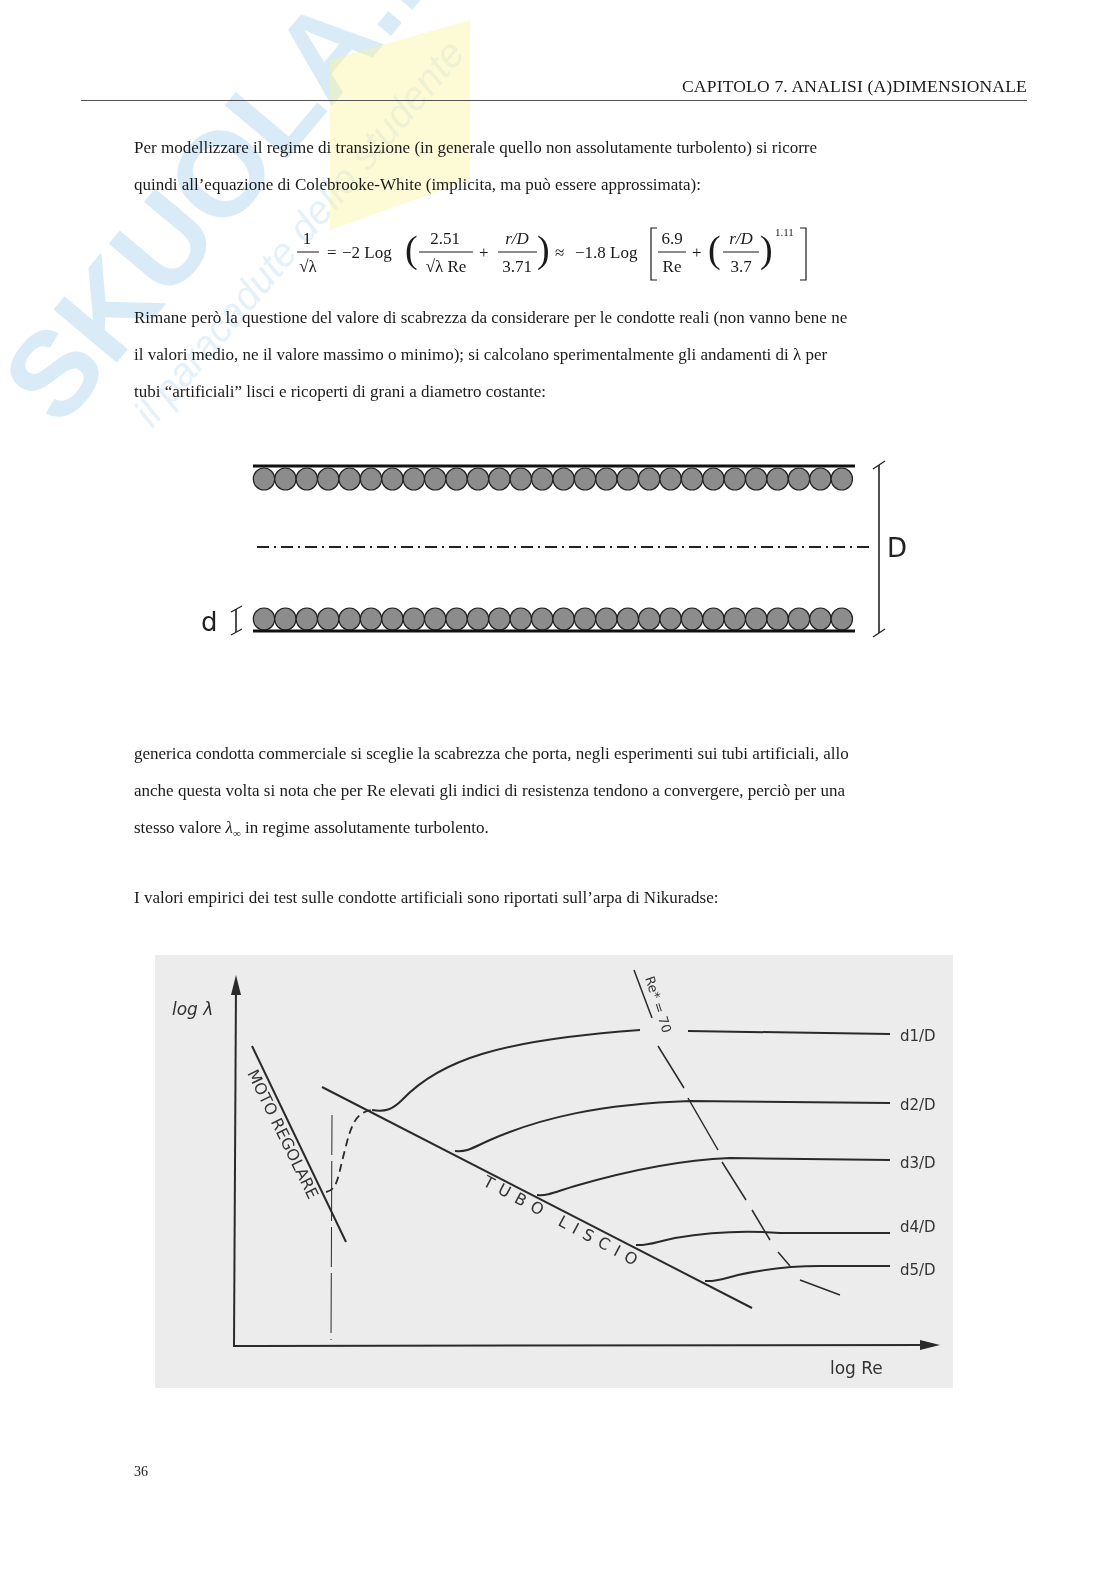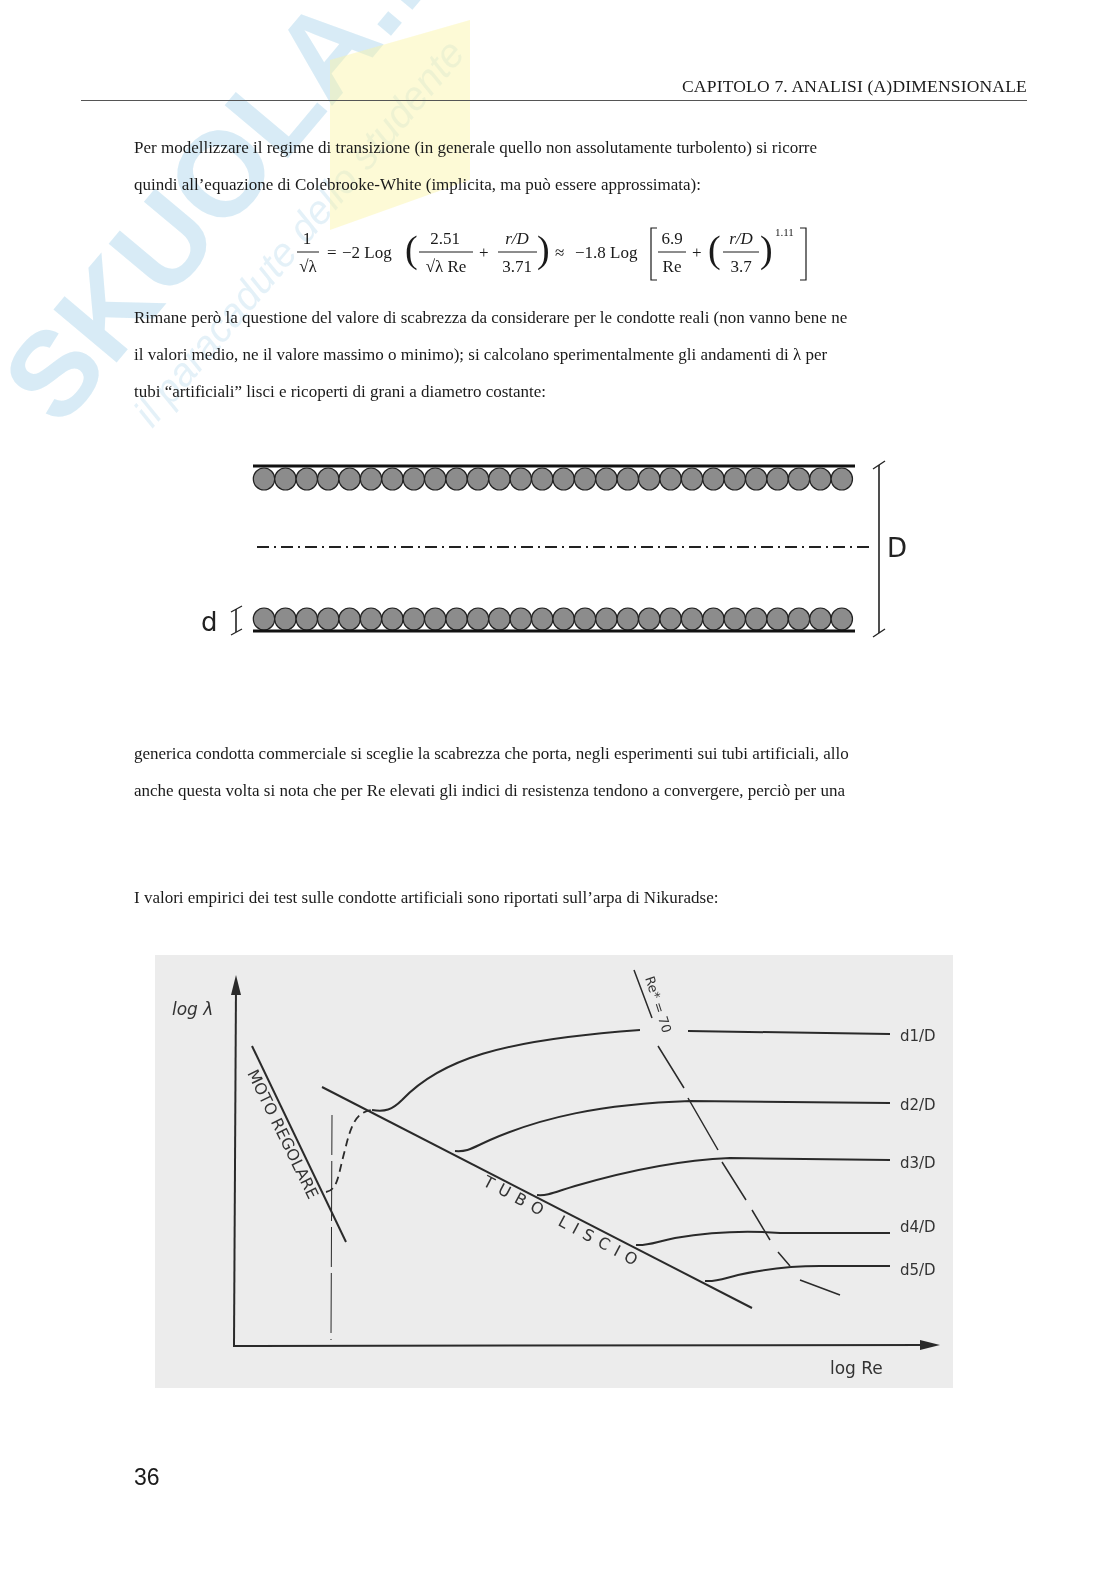--- a/index.html
+++ b/index.html
@@ -6,21 +6,21 @@
   body { width: 1116px; height: 1579px; position: relative; overflow: hidden;
          font-family: "DejaVu Serif", "Liberation Serif", serif; color: #1a1a1a; }
   .watermark { position: absolute; left: 0; top: 0; width: 1116px; height: 1579px; pointer-events: none; }
   .header { position: absolute; left: 81px; top: 76px; width: 946px; height: 24px;
             border-bottom: 1.5px solid #555; text-align: right; }
   .header span { font-family: "Liberation Serif", serif; font-size: 17.5px; letter-spacing: 0.2px; }
   .para { position: absolute; left: 134px; width: 842px; font-family: "Liberation Serif", serif;
           font-size: 17px; line-height: 37px; text-align: justify; }
   .para .line { display: block; white-space: nowrap; }
   .eq { position: absolute; left: 295px; top: 222px; width: 520px; height: 62px; }
-  .pageno { position: absolute; left: 134px; top: 1464px; font-family: Liberation Sans, sans-serif; font-size: 23px; }
+  .pageno { position: absolute; left: 134px; top: 1464px; font-family: Liberation Serif, serif; font-size: 14px; }
   .pipe-fig { position: absolute; left: 195px; top: 455px; width: 730px; height: 190px; }
   .chart-fig { position: absolute; left: 155px; top: 955px; width: 798px; height: 433px; }
   i.m { font-style: italic; }
   sub { font-size: 11px; }
 </style>
 </head>
 <body>
 
 <svg class="watermark" viewBox="0 0 1116 1579">
   <g transform="translate(60,430) rotate(-50)" opacity="0.55">
@@ -148,20 +148,21 @@
 
   <text x="6" y="176" font-family="DejaVu Sans, sans-serif" font-size="26" fill="#222">d</text>
   <line x1="41" y1="154" x2="41" y2="177" stroke="#222" stroke-width="1.6"></line>
   <line x1="36" y1="157" x2="47" y2="151" stroke="#222" stroke-width="1.2"></line>
   <line x1="36" y1="180" x2="47" y2="174" stroke="#222" stroke-width="1.2"></line>
 </svg>
 
 <div class="para" style="top:735px;">
   <span class="line">generica condotta commerciale si sceglie la scabrezza che porta, negli esperimenti sui tubi artificiali, allo</span>
   <span class="line">anche questa volta si nota che per Re elevati gli indici di resistenza tendono a convergere, perciò per una</span>
+  <span class="line"><span>stesso valore </span><i class="m">λ</i><sub>∞</sub><span> in regime assolutamente turbolento.</span></span>
 </div>
 
 <div class="para" style="top:879px;">
   <span class="line">I valori empirici dei test sulle condotte artificiali sono riportati sull’arpa di Nikuradse:</span>
 </div>
 
 <svg class="chart-fig" viewBox="155 955 798 433">
   <rect x="155" y="955" width="798" height="433" fill="#ececec"></rect>
   <g stroke="#2a2a2a" fill="none" stroke-width="2">
 

